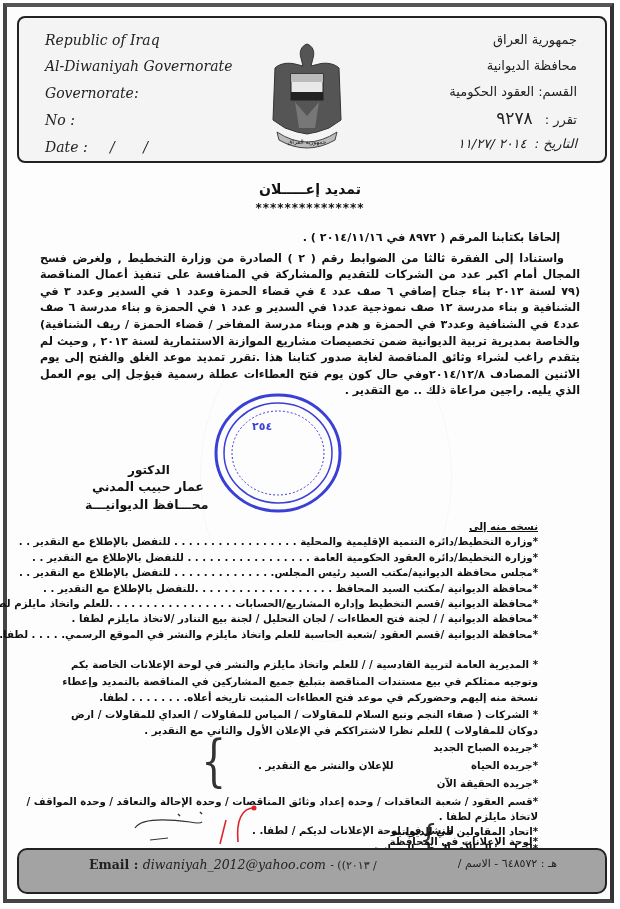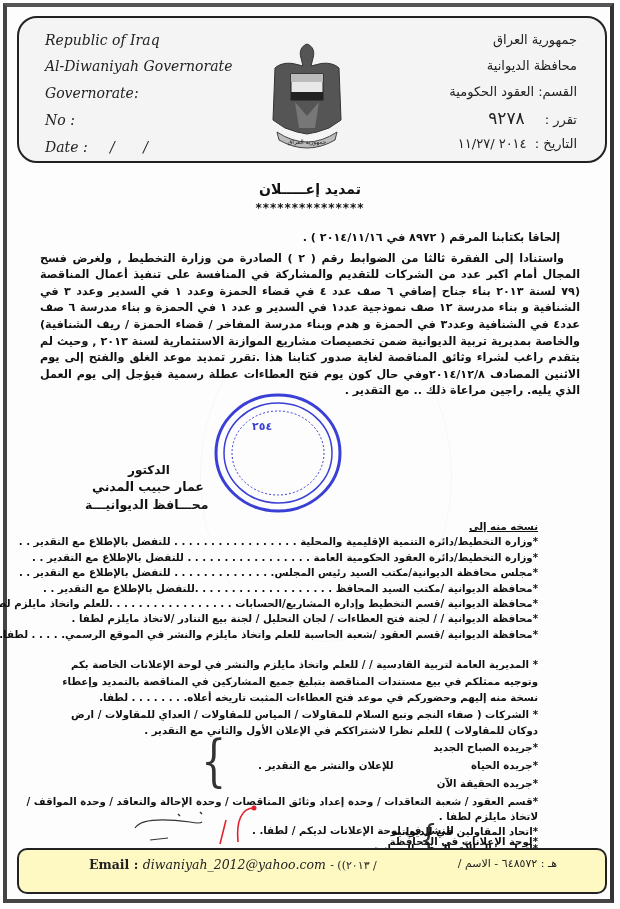--- a/index.html
+++ b/index.html
@@ -11,21 +11,21 @@
     position: relative;
   }
   .outer-frame {
     position: absolute; left: 3px; top: 3px; width: 611px; height: 900px;
     border-top: 4px solid #555; border-left: 4px solid #444; border-right: 4px solid #333; border-bottom: 4px solid #444;
     box-sizing: border-box;
     background: #fdfdfd;
   }
   .header-box {
     position: absolute; left: 17px; top: 16px; width: 590px; height: 147px;
-    border: 2px solid #222; border-radius: 20px; box-sizing: border-box;
+    border: 2px solid #222; border-radius: 8px; box-sizing: border-box;
     background: #f4f4f4;
   }
   .hdr-en {
     position: absolute; left: 26px; font-family: "DejaVu Serif", serif; font-style: italic;
     font-size: 14px; color: #222;
   }
   .hdr-ar {
     position: absolute; right: 28px; font-size: 13px; color: #222; direction: rtl; text-align: right;
   }
   .hdr-num {
@@ -59,21 +59,21 @@
   }
   .cc-line { white-space: nowrap; }
   .cc-head { text-decoration: underline; }
   .brace {
     position: absolute; font-size: 40px; font-weight: 100; color: #333; font-family: "DejaVu Serif", serif;
   }
   .signature-marks { position: absolute; left: 130px; top: 800px; width: 140px; height: 50px; }
   .footer-box {
     position: absolute; left: 17px; top: 848px; width: 590px; height: 46px;
     border: 2px solid #222; border-radius: 10px; box-sizing: border-box;
-    background: #fef9c3;
+    background: #a3a3a3;
     text-decoration: underline;
   }
   .footer-email {
     position: absolute; left: 70px; top: 7px; font-family: "DejaVu Serif", serif; font-size: 12.5px; font-weight: bold; color: #222;
   }
   .footer-email i { font-weight: normal; }
   .footer-ar {
     position: absolute; right: 48px; top: 7px; font-size: 11px; color: #222; direction: rtl;
   }
   .watermark {
@@ -94,23 +94,23 @@
   <div class="hdr-en" style="top:121px;">
     <span>Date :</span>
     <span style="margin-left:18px; letter-spacing:12px;">/    /</span>
   </div>
 
   <div class="hdr-ar" style="top:14px;">جمهورية العراق</div>
   <div class="hdr-ar" style="top:40px;">محافظة الديوانية</div>
   <div class="hdr-ar" style="top:66px; font-weight:normal;">القسم: العقود الحكومية</div>
   <div class="hdr-ar" style="top:90px;">
     <span>تقرر :</span>
-    <span class="hdr-num" style="position:relative; margin-right:16px;">٩٢٧٨</span>
+    <span class="hdr-num" style="position:relative; margin-right:8px;">٩٢٧٨</span>
   </div>
-  <div class="hdr-ar" style="top:118px;">
+  <div class="hdr-ar" style="top:118px;font-style:italic;">
     <span>التاريخ :</span>
     <span style="margin-right:4px;">٢٠١٤ /١١/٢٧</span>
   </div>
 </div>
 
 <svg class="emblem" viewBox="0 0 85 115">
   <path d="M42 4 C36 6 34 12 36 18 L38 26 L30 24 C22 22 14 24 10 28 L8 80 L20 88 L32 92 L42 94 L52 92 L64 88 L76 80 L74 28 C70 24 62 22 54 24 L46 26 L48 18 C50 12 48 6 42 4 Z" fill="#555" stroke="#333" stroke-width="1"></path>
   <rect x="26" y="34" width="32" height="26" fill="#e8e8e8" stroke="#222" stroke-width="1"></rect>
   <rect x="26" y="34" width="32" height="8" fill="#bbb"></rect>
   <rect x="26" y="52" width="32" height="8" fill="#222"></rect>

